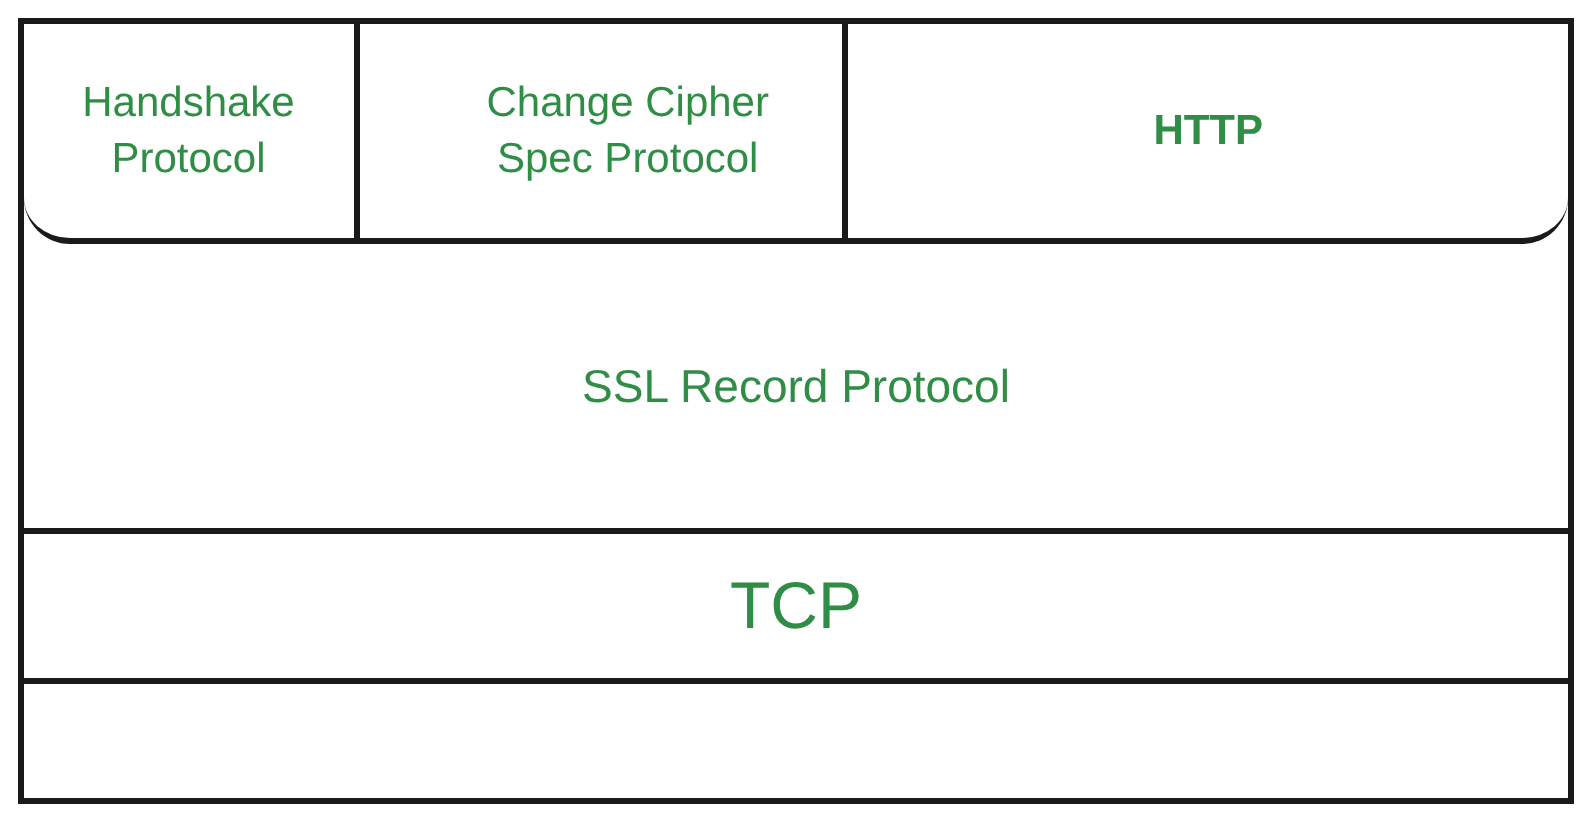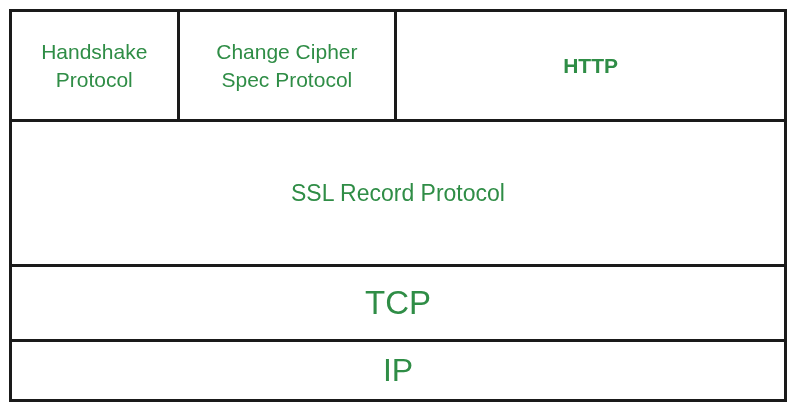--- a/index.html
+++ b/index.html
@@ -15,32 +15,32 @@
   }
   .stack{
     position:absolute;left:9px;top:9px;width:778px;height:393px;
     border:3px solid var(--line);
     display:flex;flex-direction:column;background:var(--bg);
   }
   .row{display:flex;align-items:center;justify-content:center;}
   .top-row{
     height:110px;flex:0 0 110px;
     border-bottom:3px solid var(--line);
-    display:flex;align-items:stretch;justify-content:flex-start;
+    display:flex;align-items:stretch;justify-content:flex-start;border-radius:23px;
   }
   .cell{
     display:flex;align-items:center;justify-content:center;
     text-align:center;
     border-right:3px solid var(--line);
     color:var(--green);
     font-size:21px;line-height:1.3;
   }
   .cell:last-child{border-right:none;}
   .c1{flex:0 0 21.7%;}
-  .c2{flex:0 0 28.2%;}
+  .c2{flex:0 0 28.2%;margin-left:27px;}
   .c3{flex:0 0 24.6%;}
   .c4{flex:1 1 auto;font-weight:bold;}
   .wrap-narrow{display:inline-block;max-width:150px;}
   .ssl-row{
     flex:0 0 145px;height:145px;
     border-bottom:3px solid var(--line);
     color:var(--green);font-size:23px;
   }
   .tcp-row{
     flex:0 0 75px;height:75px;
@@ -71,18 +71,15 @@
     </div>
 
     <div class="row ssl-row">
       <span>SSL Record Protocol</span>
     </div>
 
     <div class="row tcp-row">
       <span>TCP</span>
     </div>
 
-    <div class="row ip-row">
-      <span>IP</span>
-    </div>
 
   </div>
 </div>
 
 </body></html>

